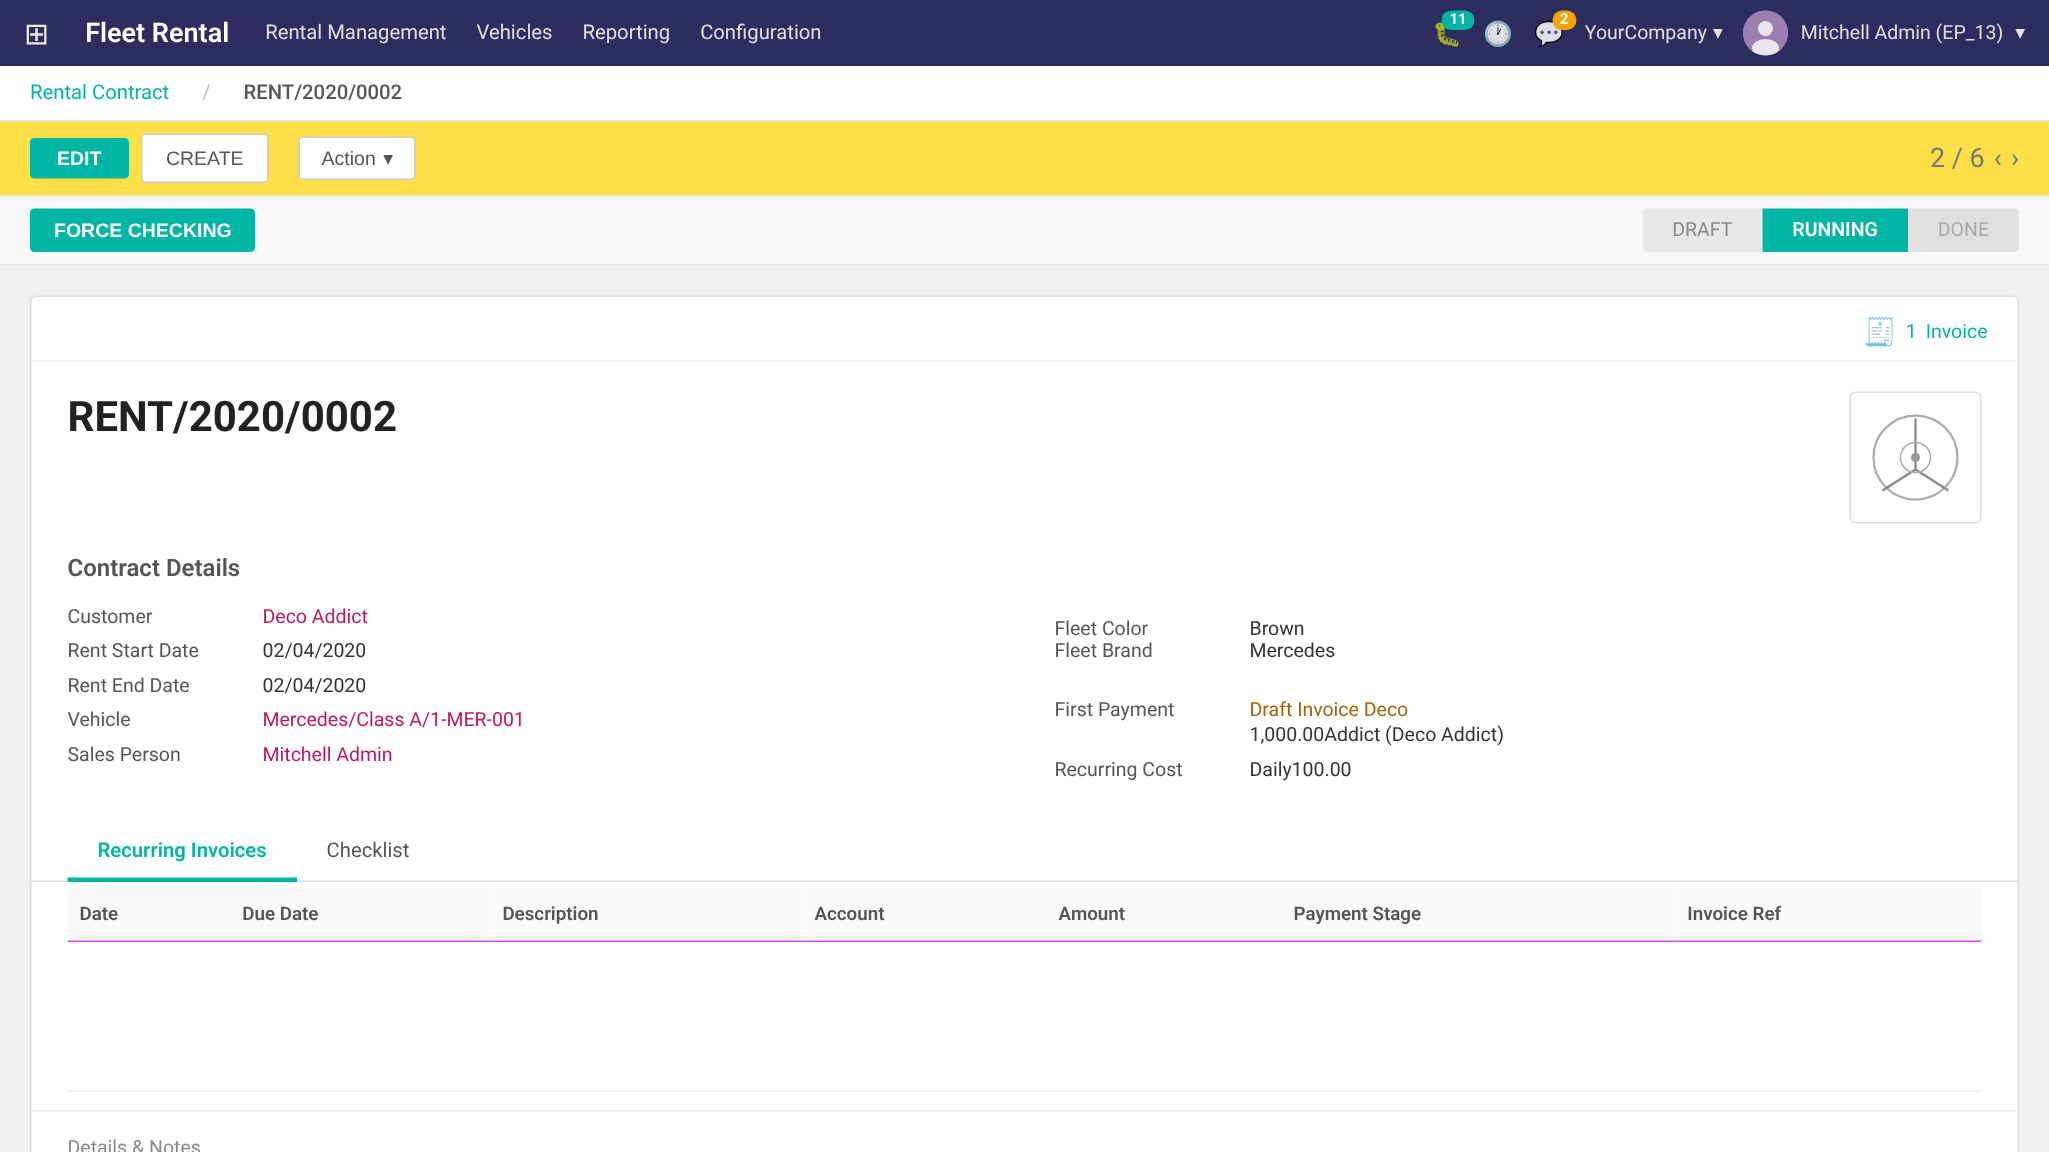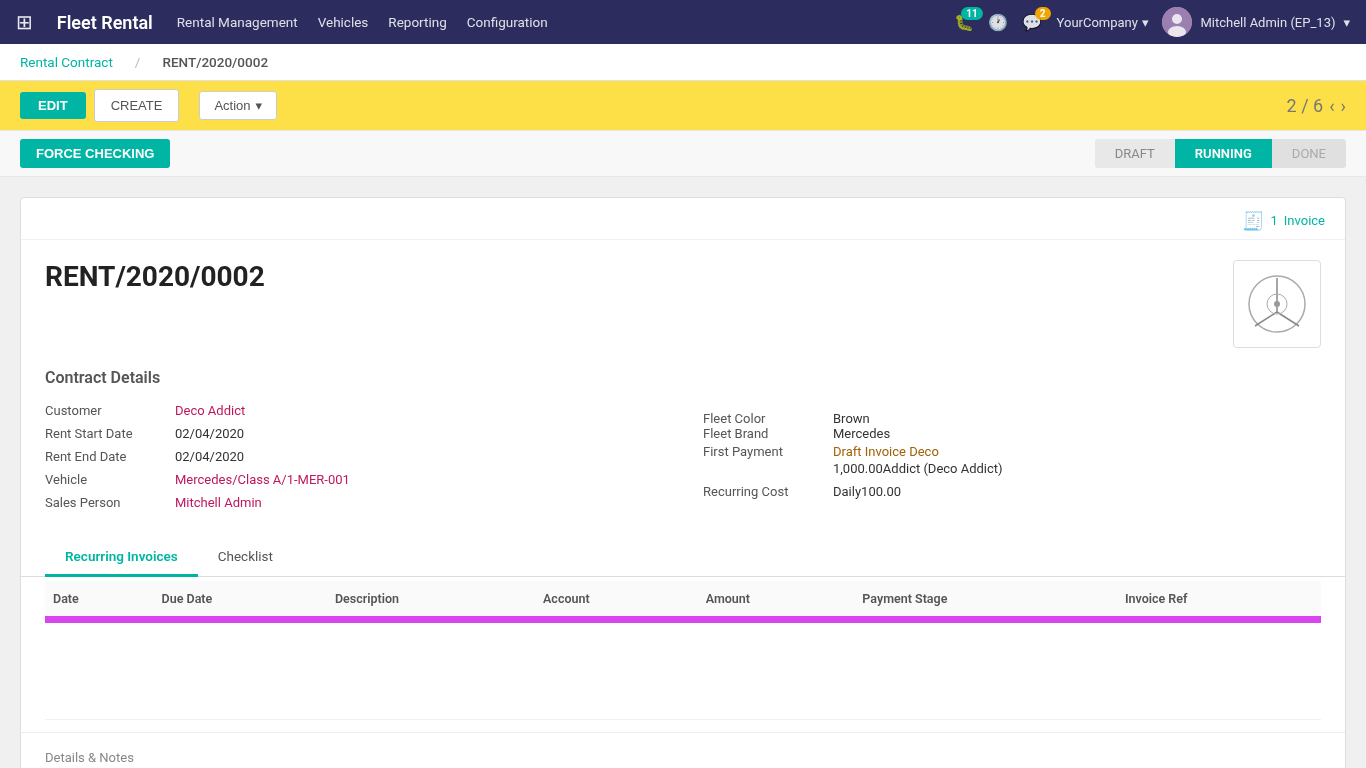--- a/index.html
+++ b/index.html
@@ -170,21 +170,21 @@
       padding: 10px 20px; font-size: 13.5px; cursor: pointer; color: #555;
       border-bottom: 3px solid transparent; margin-bottom: -1px;
     }
     .tab.active { color: #00b5a3; border-bottom: 3px solid #00b5a3; font-weight: 600; }
 
     
     .table-container { padding: 0 24px; }
     table { width: 100%; border-collapse: collapse; margin-top: 4px; }
     thead tr th {
       text-align: left; padding: 10px 8px; font-size: 12.5px;
-      color: #555; font-weight: 600; border-bottom: 7px solid #d946ef;
+      color: #555; font-weight: 600; border-bottom: 1px solid #d946ef;
       background: #fafafa;
     }
     tbody tr td { padding: 10px 8px; font-size: 13px; color: #333; border-bottom: 1px solid #f0f0f0; }
     .empty-table { height: 100px; }
 
     
     .details-notes { padding: 16px 24px 0; border-top: 1px solid #eee; margin-top: 12px; }
     .details-notes-label { font-size: 13px; color: #888; }
   </style>
 </head>
@@ -324,21 +324,21 @@
 
         <div>
           <div class="detail-row" style="margin-top:8px;">
             <span class="detail-label">Fleet Color</span>
             <span class="detail-value-plain">Brown</span>
           </div>
           <div class="detail-row">
             <span class="detail-label">Fleet Brand</span>
             <span class="detail-value-plain">Mercedes</span>
           </div>
-          <div class="detail-row" style="margin-top:3px; align-items: flex-start;">
+          <div class="detail-row" style="margin-top:24px; align-items: flex-start;">
             <span class="detail-label">First Payment</span>
             <div class="first-payment-block">
               <span class="first-payment-link">Draft Invoice Deco</span>
               <span class="detail-value-plain">1,000.00Addict (Deco Addict)</span>
             </div>
           </div>
           <div class="detail-row" style="margin-top:8px;">
             <span class="detail-label">Recurring Cost</span>
             <span class="detail-value-plain">Daily100.00</span>
           </div>

